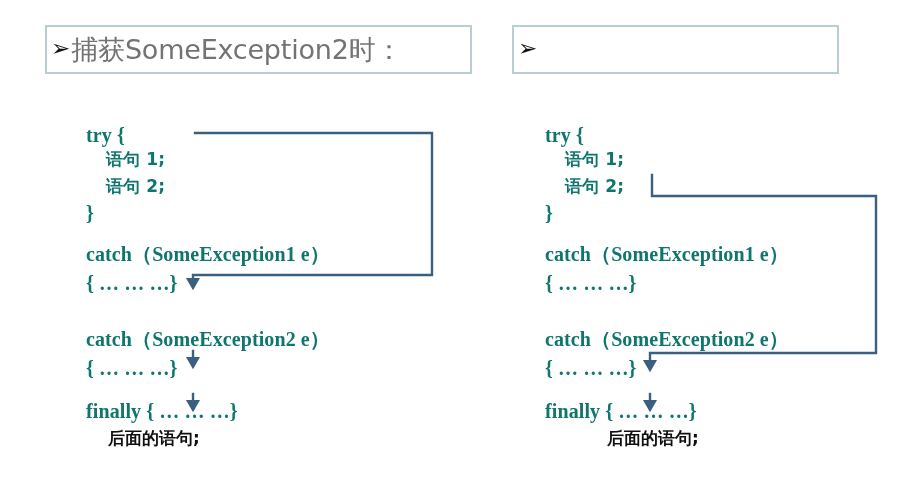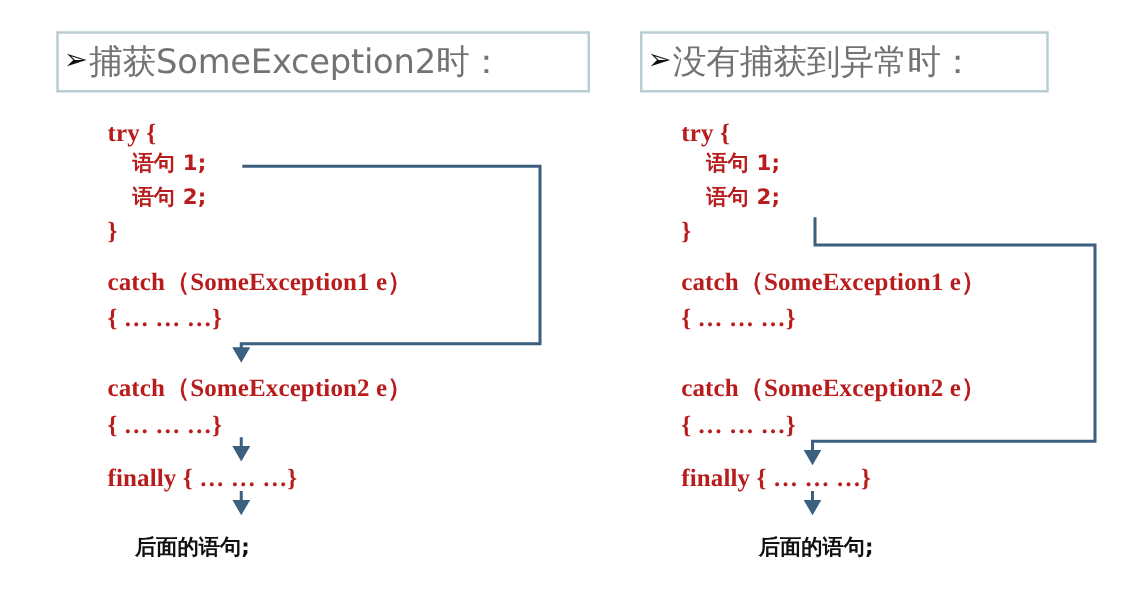--- a/index.html
+++ b/index.html
@@ -40,24 +40,25 @@
   }
   #title-box-left{left:45px;top:25px;width:427px;height:49px;}
   #title-box-right{left:512px;top:25px;width:327px;height:49px;}
 
   
   .code-line{
     position:absolute;
     font-family:"Liberation Serif", serif;
     font-weight:bold;
     font-size:20px;
-    color:#b91c1c;
+    color:#0f766e;
     white-space:pre;
     line-height:1;
     letter-spacing:0.1px;
+    margin-top:28px;
   }
   .code-line.cjk{
     font-family:"DejaVu Sans", sans-serif;
     font-weight:bold;
     font-size:17px;
   }
   .tail-line{
     position:absolute;
     font-family:"DejaVu Sans", sans-serif;
     font-weight:bold;
@@ -86,21 +87,20 @@
   <div class="code-line" style="left:86px;top:175px;">}</div>
   <div class="code-line" style="left:86px;top:216px;">catch（SomeException1 e）</div>
   <div class="code-line" style="left:86px;top:245px;">{ … … …}</div>
   <div class="code-line" style="left:86px;top:301px;">catch（SomeException2 e）</div>
   <div class="code-line" style="left:86px;top:330px;">{ … … …}</div>
   <div class="code-line" style="left:86px;top:373px;">finally { … … …}</div>
   <div class="tail-line" style="left:108px;top:430px;">后面的语句;</div>
 
   <div class="title-box" id="title-box-right">
     <span class="bullet">➢</span>
-    <span class="ttext">没有捕获到异常时：</span>
   </div>
 
   <div class="code-line" style="left:545px;top:97px;">try {</div>
   <div class="code-line cjk" style="left:565px;top:123px;">语句 1;</div>
   <div class="code-line cjk" style="left:565px;top:150px;">语句 2;</div>
   <div class="code-line" style="left:545px;top:175px;">}</div>
   <div class="code-line" style="left:545px;top:216px;">catch（SomeException1 e）</div>
   <div class="code-line" style="left:545px;top:245px;">{ … … …}</div>
   <div class="code-line" style="left:545px;top:301px;">catch（SomeException2 e）</div>
   <div class="code-line" style="left:545px;top:330px;">{ … … …}</div>

